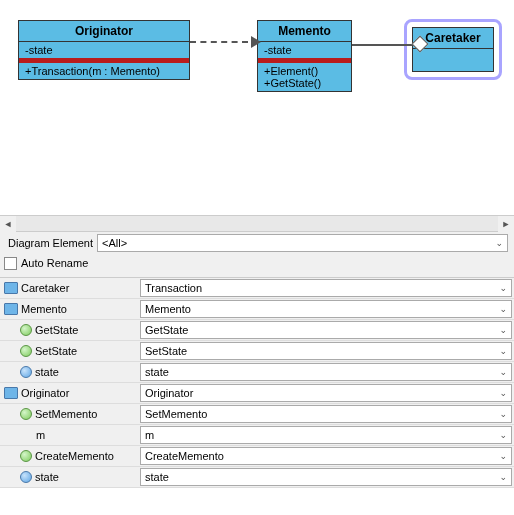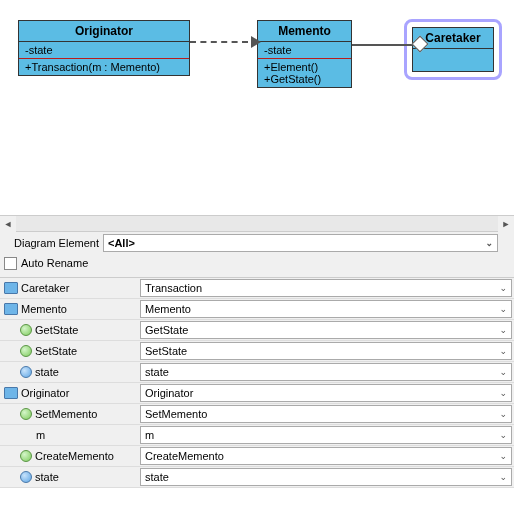--- a/index.html
+++ b/index.html
@@ -2,21 +2,21 @@
 <html><head>
 <meta charset="utf-8">
 <style>
 * { box-sizing: border-box; margin: 0; padding: 0; }
 body { font-family: Arial, sans-serif; font-size: 11px; width: 514px; height: 515px; background: #fff; overflow: hidden; }
 
 .canvas { position: relative; width: 514px; height: 215px; background: #fff; }
 
 .uml-class { position: absolute; background: #5bbce4; border: 1px solid #333; }
 .uml-title { background: #5bbce4; border-bottom: 1px solid #333; text-align: center; font-weight: bold; padding: 3px 8px; font-size: 12px; }
-.uml-section { border-bottom: 1px solid #b91c1c; padding: 2px 6px; }
+.uml-section { border-bottom: 5px solid #b91c1c; padding: 2px 6px; }
 .uml-section:last-child { border-bottom: none; }
 
 .originator { left: 18px; top: 20px; width: 172px; }
 .memento { left: 257px; top: 20px; width: 95px; }
 .caretaker-outer { position: absolute; left: 404px; top: 19px; width: 98px; height: 61px; border: 3px solid #a9a4ff; border-radius: 8px; }
 .caretaker-inner { position: absolute; left: 412px; top: 27px; width: 82px; height: 45px; background: #5bbce4; border: 1px solid #333; }
 .caretaker-inner .uml-title { border-bottom: 1px solid #333; }
 .caretaker-body { height: 22px; }
 
 .arrow-dep { position: absolute; left: 190px; top: 41px; width: 68px; height: 2px; }
@@ -38,21 +38,21 @@
 .panel-select .chev { color: #555; font-size: 9px; }
 .checkbox { width: 13px; height: 13px; border: 1px solid #888; background: #fff; display: inline-block; margin-right: 4px; vertical-align: middle; }
 
 .icon { width: 14px; height: 12px; display: inline-block; }
 .icon-class { background: linear-gradient(#6eb5e8,#6eb5e8); border: 1px solid #4878aa; border-radius: 1px; }
 .icon-method { width: 12px; height: 12px; border-radius: 50%; background: radial-gradient(circle at 35% 35%, #d4f5c9, #7ecb5c); border: 1px solid #5a9644; display: inline-block; }
 .icon-attr { width: 12px; height: 12px; border-radius: 50%; background: radial-gradient(circle at 35% 35%, #c6e2fb, #5ea5e4); border: 1px solid #4878aa; display: inline-block; }
 .indent1 { padding-left: 20px; }
 .indent2 { padding-left: 36px; }
 
-.panel-header { display: flex; align-items: center; height: 21px; padding-left: 14px; gap: 3px; }
+.panel-header { display: flex; align-items: center; height: 21px; padding-left: 8px; gap: 3px; }
 .auto-rename { display: flex; align-items: flex-start; padding: 4px 4px; height: 24px; }
 .mapping-table { border-top: 1px solid #ccc; }
 </style>
 </head>
 <body>
 
 <div class="canvas">
   <div class="uml-class originator">
     <div class="uml-title">Originator</div>
     <div class="uml-section">
@@ -86,21 +86,21 @@
 
 <div class="scrollbar-h">
   <div class="sb-btn">◄</div>
   <div class="sb-track"></div>
   <div class="sb-btn">►</div>
 </div>
 
 <div class="panel">
   <div class="panel-header">
     <span style="width:86px;">Diagram Element</span>
-    <div class="panel-select" style="margin-right:16px;font-weight:bold;">
+    <div class="panel-select" style="margin-right:6px;">
       <span>&lt;All&gt;</span>
       <span class="chev">⌄</span>
     </div>
   </div>
   <div class="auto-rename">
     <span class="checkbox"></span>
     <span>Auto Rename</span>
   </div>
   <div class="mapping-table" id="mapping-table">
       <div class="panel-row">

